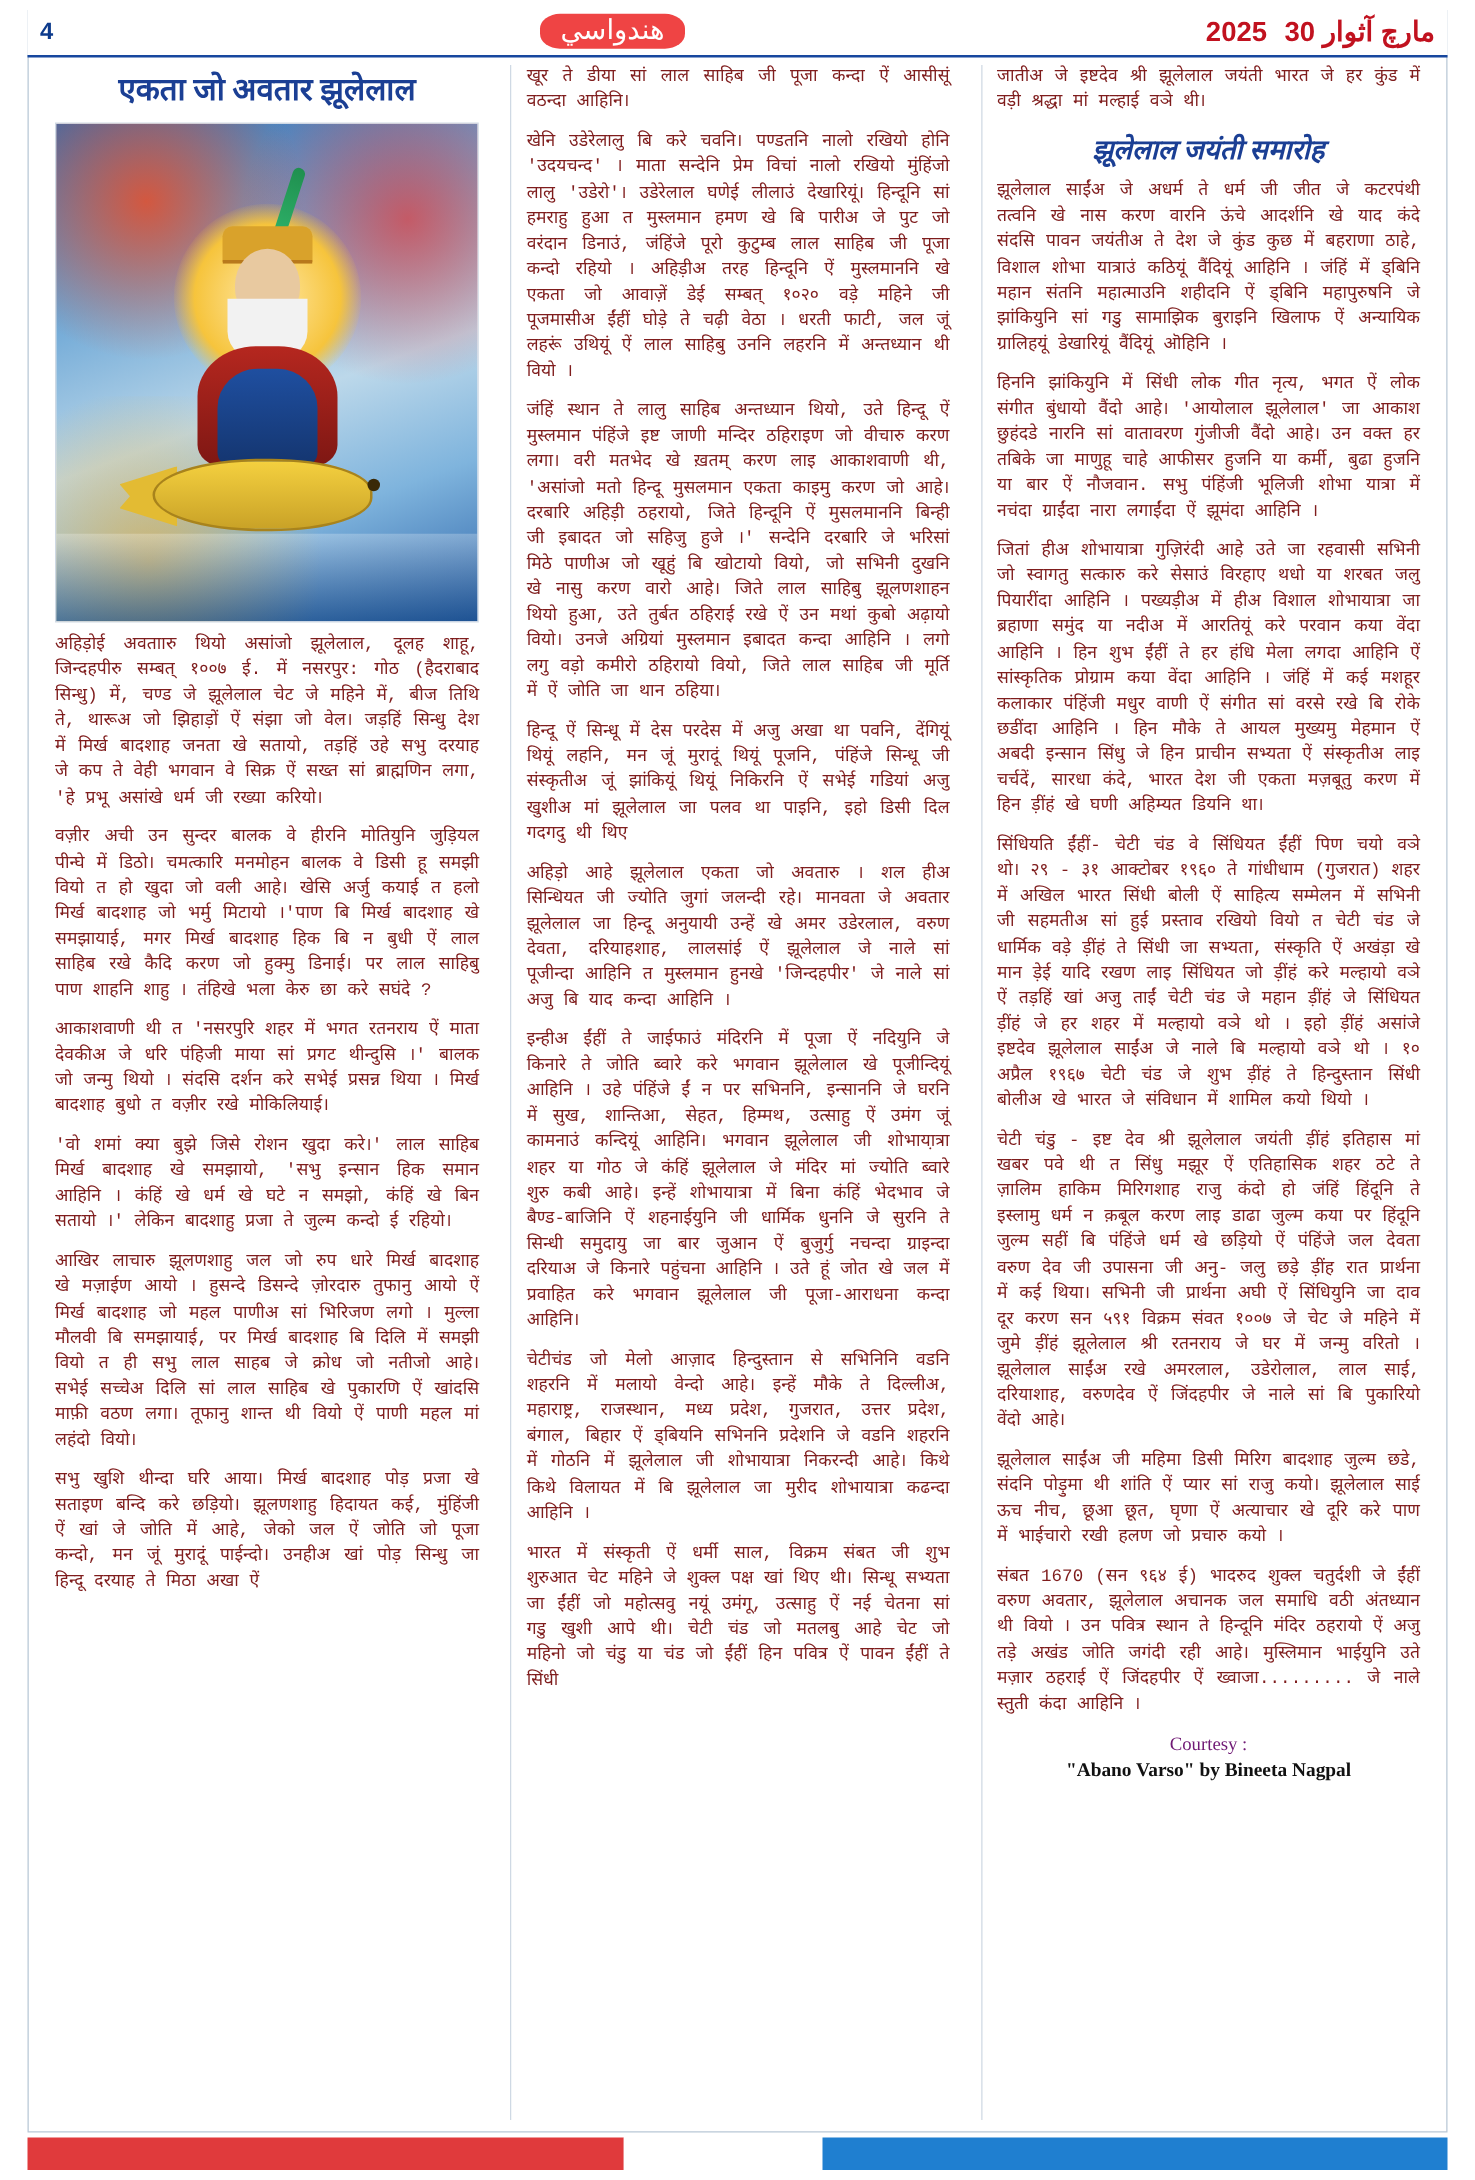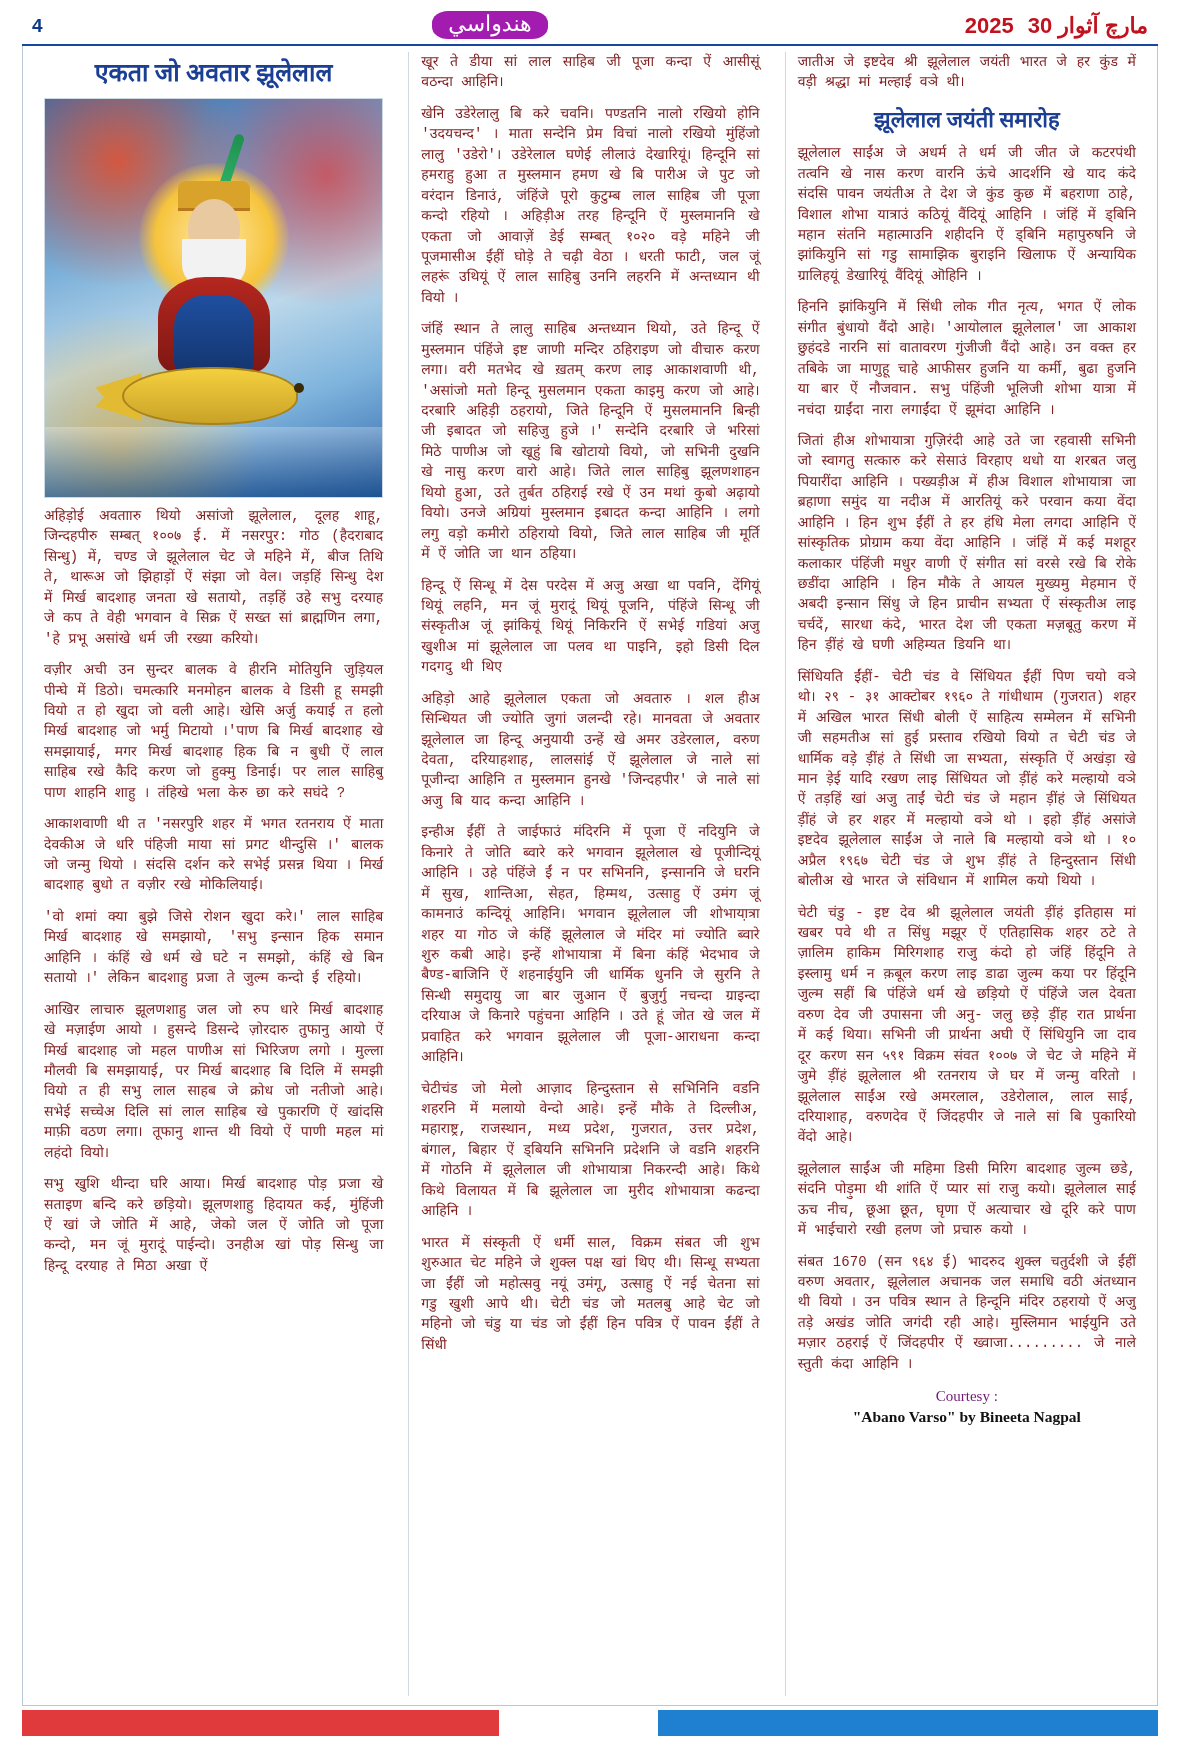--- a/index.html
+++ b/index.html
@@ -48,21 +48,21 @@
     font-size: 19px;
     color: #0d3b8c;
   }
   .mast-center {
     flex: 1;
     display: flex;
     align-items: center;
     justify-content: center;
   }
   .logo-box {
-    background: #a21caf;
+    background: #ef4444;
     color: #ffffff;
     border-radius: 16px / 12px;
     padding: 2px 16px 4px 16px;
     font-size: 22px;
     line-height: 1;
     font-family: "Liberation Serif", serif;
     letter-spacing: 0.5px;
     position: relative;
     top: -1px;
   }
@@ -108,20 +108,21 @@
     font-weight: bold;
     font-size: 25px;
     color: #1b3f94;
     text-align: center;
     margin: 6px 0 10px 0;
     line-height: 1.2;
   }
   .headline.sub {
     font-size: 22px;
     margin-top: 14px;
+    font-style: italic;
   }
   .headline.sub2 {
     font-size: 23px;
     margin-top: 16px;
   }
 
   
   .illo {
     width: 100%;
     height: 400px;

